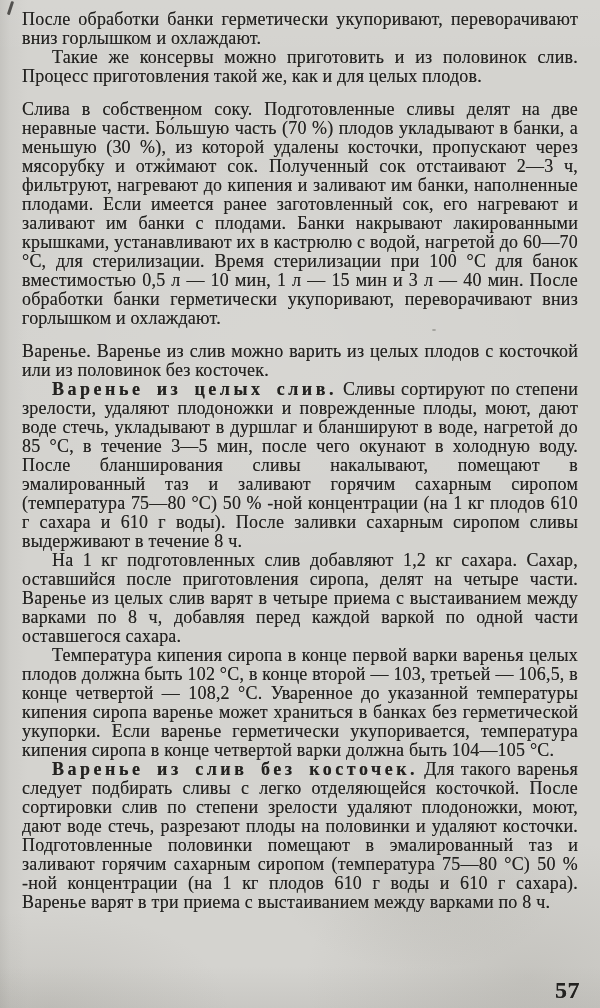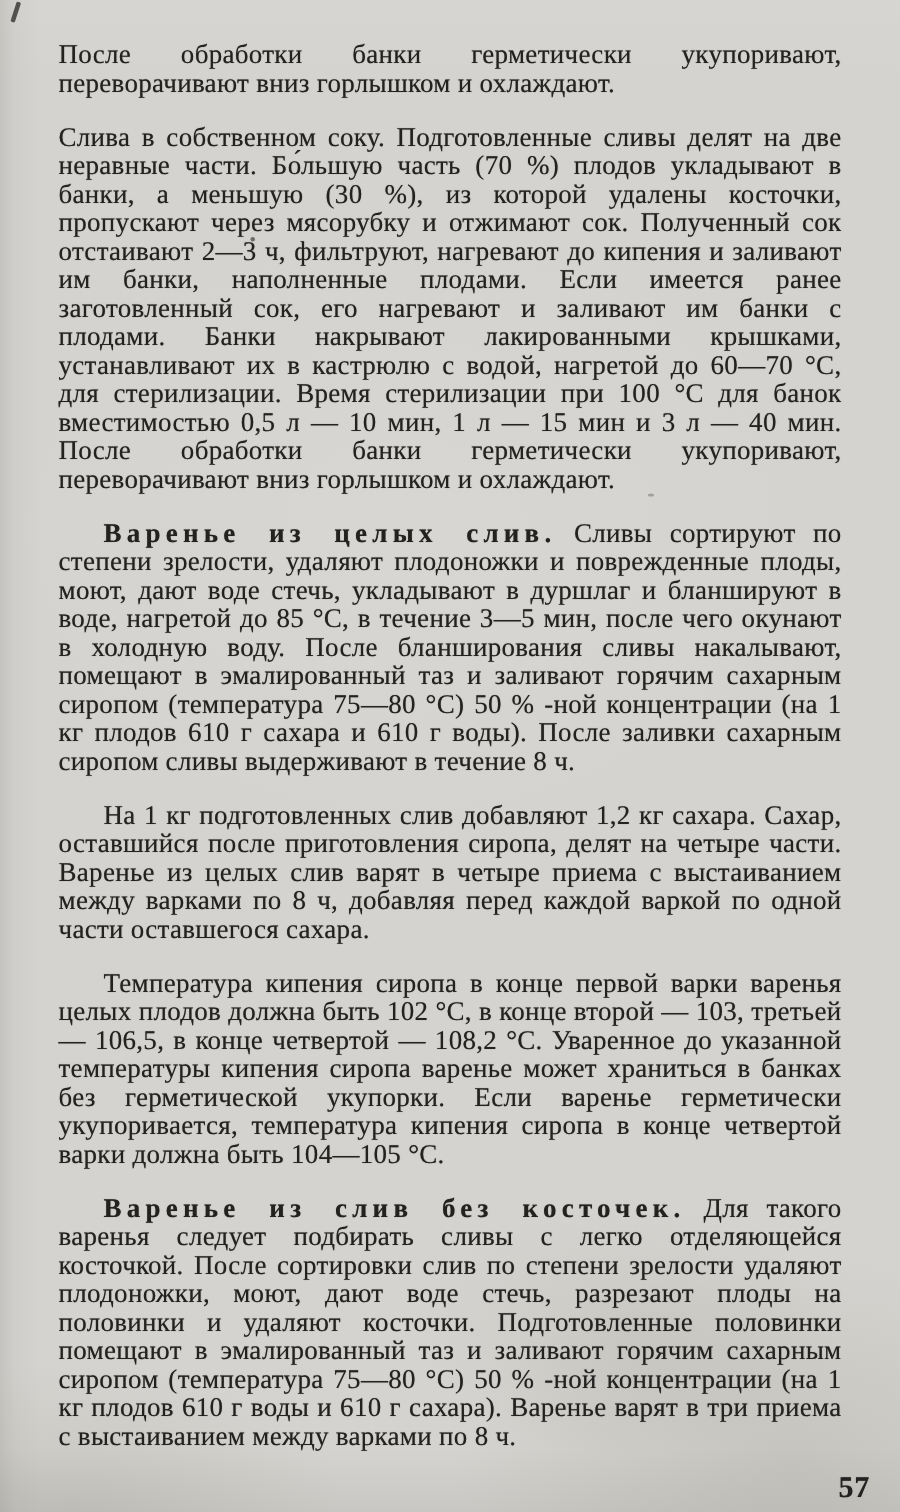--- a/index.html
+++ b/index.html
@@ -30,32 +30,32 @@
     left: 22px;
     top: 10px;
     width: 556px;
     font-size: 18px;
     line-height: 19px;
     letter-spacing: 0.2px;
     text-align: justify;
     text-shadow: 0 0 0.6px rgba(35,34,32,0.55);
   }
   .text-column p {
-    margin: 17px;
+    margin: 0;
     text-indent: 30px;
   }
   .text-column p.no-indent { text-indent: 0; }
   .text-column p.space-before { margin-top: 14px; }
   .run-bold { font-weight: normal; }
   .run-spaced { letter-spacing: 3.5px; word-spacing: 4px; font-weight: bold; }
   .page-number {
     position: absolute;
     right: 20px;
     bottom: 4px;
-    font-size: 20px;
+    font-size: 24px;
     font-weight: bold;
     letter-spacing: 0.5px;
     text-shadow: 0 0 0.6px rgba(35,34,32,0.55);
   }
   .scratch-mark {
     position: absolute;
     left: 9px;
     top: 1px;
     width: 2.5px;
     height: 14px;
@@ -75,21 +75,23 @@
 </head>
 <body>
 
 <div class="page">
   <div class="scratch-mark"></div>
   <div class="speck speck-1"></div>
   <div class="speck speck-2"></div>
 
   <div class="text-column">
       <p class="no-indent"><span class="run-plain">После обработки банки герметически укупоривают, переворачивают вниз горлышком и охлаждают.</span></p>
+      <p class=""><span class="run-plain">Такие же консервы можно приготовить и из половинок слив. Процесс приготовления такой же, как и для целых плодов.</span></p>
       <p class="no-indent space-before"><span class="run-bold">Слива в собственном соку.</span><span class="run-plain"> Подготовленные сливы делят на две неравные части. Бо́льшую часть (70 %) плодов укладывают в банки, а меньшую (30 %), из которой удалены косточки, пропускают через мясорубку и отжимают сок. Полученный сок отстаивают 2—3 ч, фильтруют, нагревают до кипения и заливают им банки, наполненные плодами. Если имеется ранее заготовленный сок, его нагревают и заливают им банки с плодами. Банки накрывают лакированными крышками, устанавливают их в кастрюлю с водой, нагретой до 60—70 °С, для стерилизации. Время стерилизации при 100 °С для банок вместимостью 0,5 л — 10 мин, 1 л — 15 мин и 3 л — 40 мин. После обработки банки герметически укупоривают, переворачивают вниз горлышком и охлаждают.</span></p>
+      <p class="no-indent space-before"><span class="run-bold">Варенье.</span><span class="run-plain"> Варенье из слив можно варить из целых плодов с косточкой или из половинок без косточек.</span></p>
       <p class=""><span class="run-spaced">Варенье из целых слив.</span><span class="run-plain"> Сливы сортируют по степени зрелости, удаляют плодоножки и поврежденные плоды, моют, дают воде стечь, укладывают в дуршлаг и бланшируют в воде, нагретой до 85 °С, в течение 3—5 мин, после чего окунают в холодную воду. После бланширования сливы накалывают, помещают в эмалированный таз и заливают горячим сахарным сиропом (температура 75—80 °С) 50 % -ной концентрации (на 1 кг плодов 610 г сахара и 610 г воды). После заливки сахарным сиропом сливы выдерживают в течение 8 ч.</span></p>
       <p class=""><span class="run-plain">На 1 кг подготовленных слив добавляют 1,2 кг сахара. Сахар, оставшийся после приготовления сиропа, делят на четыре части. Варенье из целых слив варят в четыре приема с выстаиванием между варками по 8 ч, добавляя перед каждой варкой по одной части оставшегося сахара.</span></p>
       <p class=""><span class="run-plain">Температура кипения сиропа в конце первой варки варенья целых плодов должна быть 102 °С, в конце второй — 103, третьей — 106,5, в конце четвертой — 108,2 °С. Уваренное до указанной температуры кипения сиропа варенье может храниться в банках без герметической укупорки. Если варенье герметически укупоривается, температура кипения сиропа в конце четвертой варки должна быть 104—105 °С.</span></p>
       <p class=""><span class="run-spaced">Варенье из слив без косточек.</span><span class="run-plain"> Для такого варенья следует подбирать сливы с легко отделяющейся косточкой. После сортировки слив по степени зрелости удаляют плодоножки, моют, дают воде стечь, разрезают плоды на половинки и удаляют косточки. Подготовленные половинки помещают в эмалированный таз и заливают горячим сахарным сиропом (температура 75—80 °С) 50 % -ной концентрации (на 1 кг плодов 610 г воды и 610 г сахара). Варенье варят в три приема с выстаиванием между варками по 8 ч.</span></p>
     </div>
 
   <div class="page-number">57</div>
 </div>
 
 </body></html>

